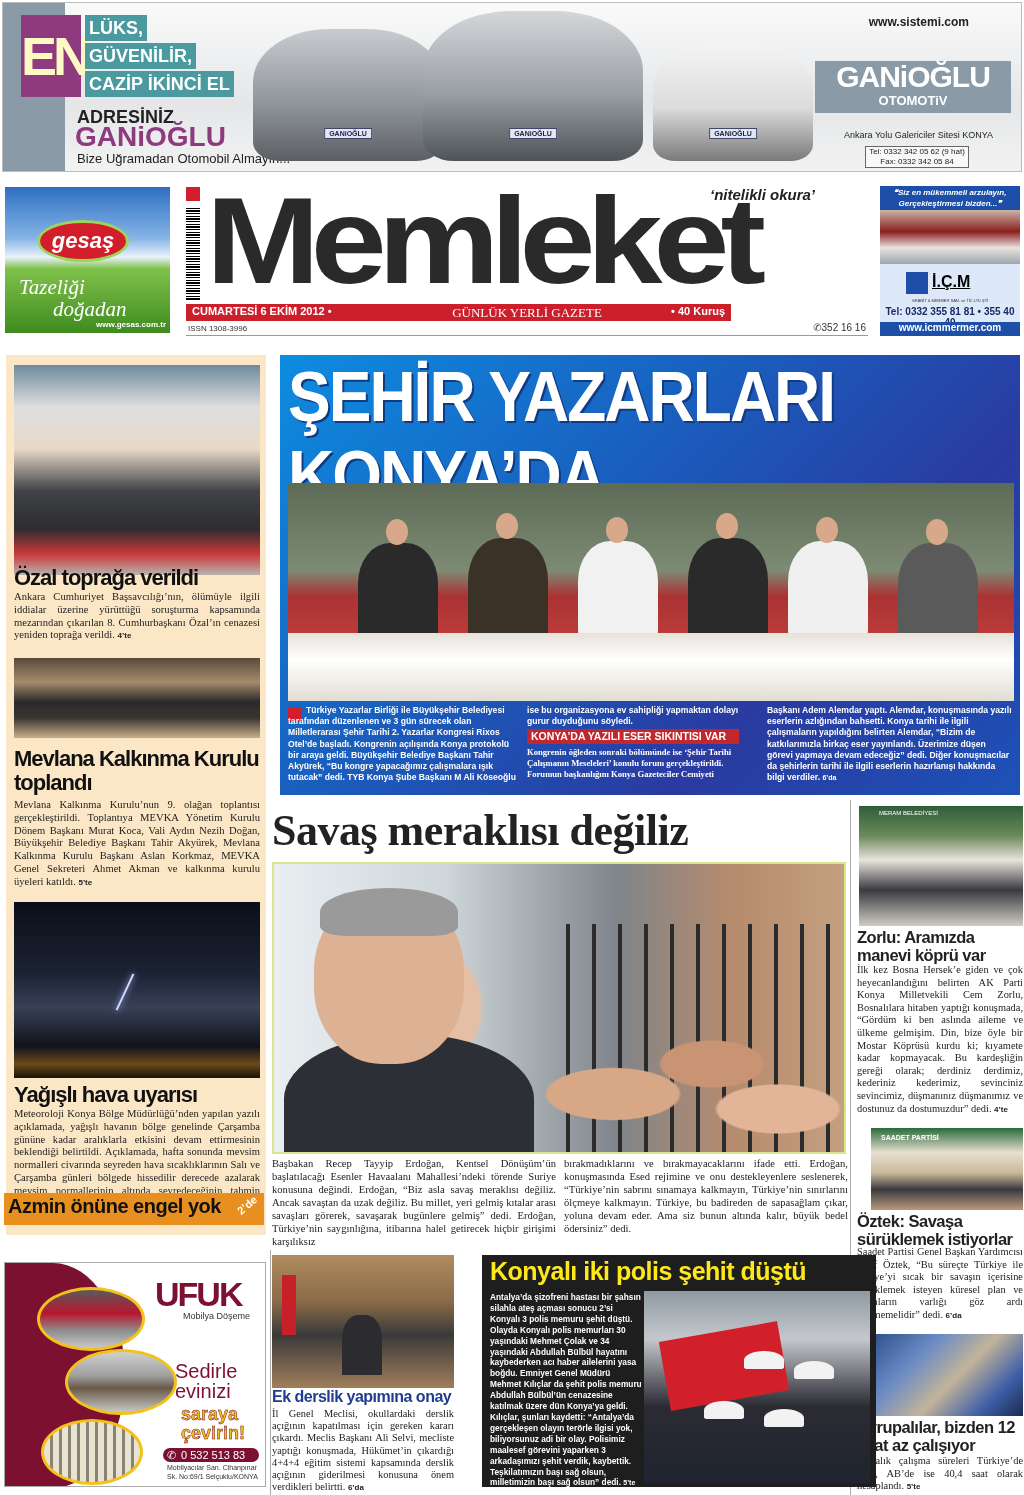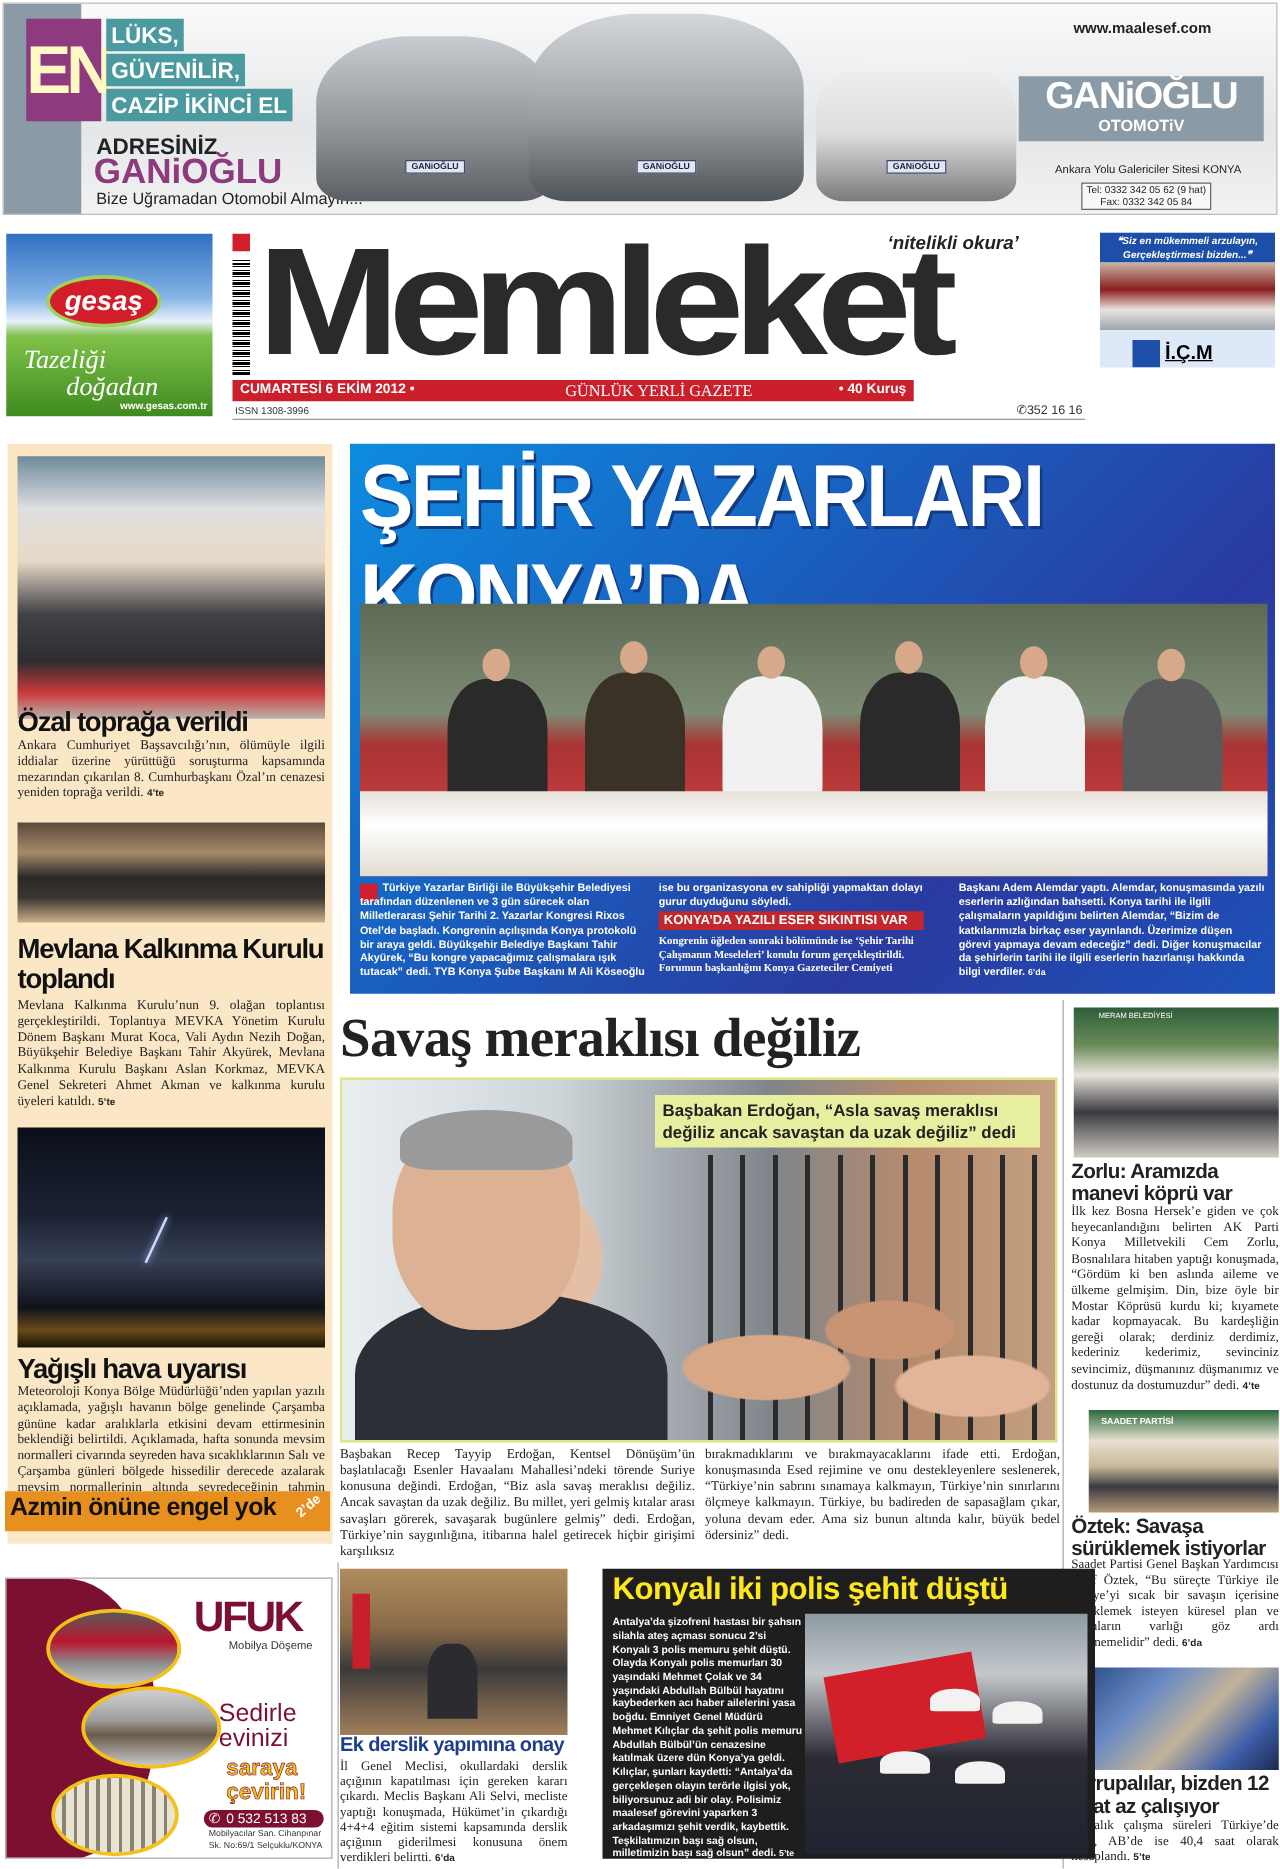--- a/index.html
+++ b/index.html
@@ -42,21 +42,21 @@
   #logo { left:206px; top:176px; font-family:"Liberation Sans",sans-serif; font-weight:bold; font-size:122px; letter-spacing:-8px; color:#2a2a2a; line-height:130px; transform: scaleX(1.12); transform-origin:left; }
   #motto { left:710px; top:186px; font-family:"Liberation Sans",sans-serif; font-weight:bold; font-style:italic; font-size:15px; color:#222; }
   #red-bar { left:186px; top:304px; width:545px; height:17px; background:#cc1f2c; color:#fff; }
   #red-bar .d { position:absolute; left:6px; top:1px; font-family:"Liberation Sans",sans-serif; font-weight:bold; font-size:11px; }
   #red-bar .c { position:absolute; left:0; width:682px; top:1px; text-align:center; font-family:"Liberation Serif",serif; font-size:13px; }
   #red-bar .p { position:absolute; right:6px; top:1px; font-family:"Liberation Sans",sans-serif; font-weight:bold; font-size:11px; }
   #sub-bar { left:186px; top:322px; width:682px; height:14px; font-family:"Liberation Sans",sans-serif; font-size:8px; color:#333; border-bottom:1px solid #999; }
   #sub-bar .c { position:absolute; left:0; width:682px; text-align:center; letter-spacing:2px; font-size:9px; top:1px; }
   #sub-bar .r { position:absolute; right:2px; top:0; font-size:10px; }
 
-  #icm-ad { left: 880px; top: 186px; width: 140px; height: 108px; background: #dde9f8; overflow:hidden; }
+  #icm-ad { left: 880px; top: 186px; width: 140px; height: 150px; background: #dde9f8; overflow:hidden; }
   #icm-ad .head { position:absolute; left:0; top:0; width:140px; height:24px; background:#1d4fa8; color:#fff; font-style:italic; font-size:8px; text-align:center; font-family:"Liberation Sans",sans-serif; font-weight:bold; line-height:11px; padding-top:1px; }
   #icm-ad .img { position:absolute; left:0; top:24px; width:140px; height:54px; background: linear-gradient(180deg,#c9b3a6,#8b1f1f 40%,#e8e3df 70%,#9fa6ad); }
   #icm-ad .logo { position:absolute; left:26px; top:86px; font-family:"Liberation Sans",sans-serif; font-weight:bold; font-size:16px; color:#000000;text-decoration:underline; }
   #icm-ad .logo span { display:inline-block; width:22px; height:22px; background:#1d4fa8; margin-right:4px; vertical-align:middle; }
   #icm-ad .sub { position:absolute; left:0; width:140px; top:112px; text-align:center; font-size:4px; color:#333; font-family:"Liberation Sans",sans-serif; }
   #icm-ad .tel { position:absolute; left:0; width:140px; top:120px; text-align:center; font-family:"Liberation Sans",sans-serif; font-weight:bold; font-size:10px; color:#1a2a66; }
   #icm-ad .url { position:absolute; left:0; top:136px; width:140px; height:14px; background:#1d4fa8; color:#fff; font-family:"Liberation Sans",sans-serif; font-weight:bold; font-size:10px; text-align:center; }
 
   
   #left-col { left: 6px; top: 355px; width: 260px; height: 880px; background: #fbe7c6; }
@@ -136,21 +136,21 @@
   <div class="slogan">Bize Uğramadan Otomobil Almayın...</div>
   <div class="car" style="left:250px;top:26px;width:190px;height:132px;">
       <div class="plate">GANiOĞLU</div>
     </div>
   <div class="car" style="left:420px;top:8px;width:220px;height:150px;background:linear-gradient(180deg,#d4d7da,#9a9fa4 55%,#4e5357);">
       <div class="plate">GANiOĞLU</div>
     </div>
   <div class="car" style="left:650px;top:40px;width:160px;height:118px;background:linear-gradient(180deg,#f4f4f4,#dcdcdc 55%,#7a7a7a);">
       <div class="plate">GANiOĞLU</div>
     </div>
-  <div class="url">www.maalesef.com</div>
+  <div class="url">www.sistemi.com</div>
   <div class="band">
     <div class="b1">GANiOĞLU</div>
     <div class="b2">OTOMOTiV</div>
   </div>
   <div class="addr">Ankara Yolu Galericiler Sitesi KONYA</div>
   <div class="tel">
     <div>Tel: 0332 342 05 62 (9 hat)</div>
     <div>Fax: 0332 342 05 84</div>
   </div>
 </div>
@@ -254,21 +254,20 @@
   <div class="body" style="left:487px;width:245px;"><span>Başkanı Adem Alemdar yaptı. Alemdar, konuşmasında yazılı eserlerin azlığından bahsetti. Konya tarihi ile ilgili çalışmaların yapıldığını belirten Alemdar, “Bizim de katkılarımızla birkaç eser yayınlandı. Üzerimize düşen görevi yapmaya devam edeceğiz” dedi. Diğer konuşmacılar da şehirlerin tarihi ile ilgili eserlerin hazırlanışı hakkında bilgi verdiler.</span> <span style="font-size:7px;">6’da</span></div>
 </div>
 
 <div id="lead-hl" class="abs">Savaş meraklısı değiliz</div>
 <div id="lead-photo" class="abs">
   <div class="fence"></div>
   <div class="suit"></div>
   <div class="face"></div>
   <div class="hair"></div>
   <div class="hands"></div>
-  <div class="callout">Başbakan Erdoğan, “Asla savaş meraklısı değiliz ancak savaştan da uzak değiliz” dedi</div>
 </div>
 <div class="abs lead-body" style="left:272px;top:1157px;width:284px;">Başbakan Recep Tayyip Erdoğan, Kentsel Dönüşüm’ün başlatılacağı Esenler Havaalanı Mahallesi’ndeki törende Suriye konusuna değindi. Erdoğan, “Biz asla savaş meraklısı değiliz. Ancak savaştan da uzak değiliz. Bu millet, yeri gelmiş kıtalar arası savaşları görerek, savaşarak bugünlere gelmiş” dedi. Erdoğan, Türkiye’nin saygınlığına, itibarına halel getirecek hiçbir girişimi karşılıksız</div>
 <div class="abs lead-body" style="left:564px;top:1157px;width:284px;">bırakmadıklarını ve bırakmayacaklarını ifade etti. Erdoğan, konuşmasında Esed rejimine ve onu destekleyenlere seslenerek, “Türkiye’nin sabrını sınamaya kalkmayın, Türkiye’nin sınırlarını ölçmeye kalkmayın. Türkiye, bu badireden de sapasağlam çıkar, yoluna devam eder. Ama siz bunun altında kalır, büyük bedel ödersiniz” dedi.</div>
 
 <div id="right-col" class="abs">
   <div class="photo" style="left:8px;top:6px;width:164px;height:120px;background:linear-gradient(180deg,#2e5e3a 0%,#6b8a5a 25%,#e9e4db 45%,#3a3a40 70%,#d0ccc3 100%);">
     <div style="position:absolute;left:20px;top:4px;font-size:6px;color:#fff;font-family:'Liberation Sans',sans-serif;">MERAM BELEDİYESİ</div>
   </div>
   <div class="r-hl" style="position:absolute;left:6px;top:128px;width:166px;">Zorlu: Aramızda manevi köprü var</div>
   <div class="r-body" style="position:absolute;left:6px;top:164px;width:166px;"><span>İlk kez Bosna Hersek’e giden ve çok heyecanlandığını belirten AK Parti Konya Milletvekili Cem Zorlu, Bosnalılara hitaben yaptığı konuşmada, “Gördüm ki ben aslında aileme ve ülkeme gelmişim. Din, bize öyle bir Mostar Köprüsü kurdu ki; kıyamete kadar kopmayacak. Bu kardeşliğin gereği olarak; derdiniz derdimiz, kederiniz kederimiz, sevinciniz sevincimiz, düşmanınız düşmanımız ve dostunuz da dostumuzdur” dedi.</span> <span class="ref">4’te</span></div>

